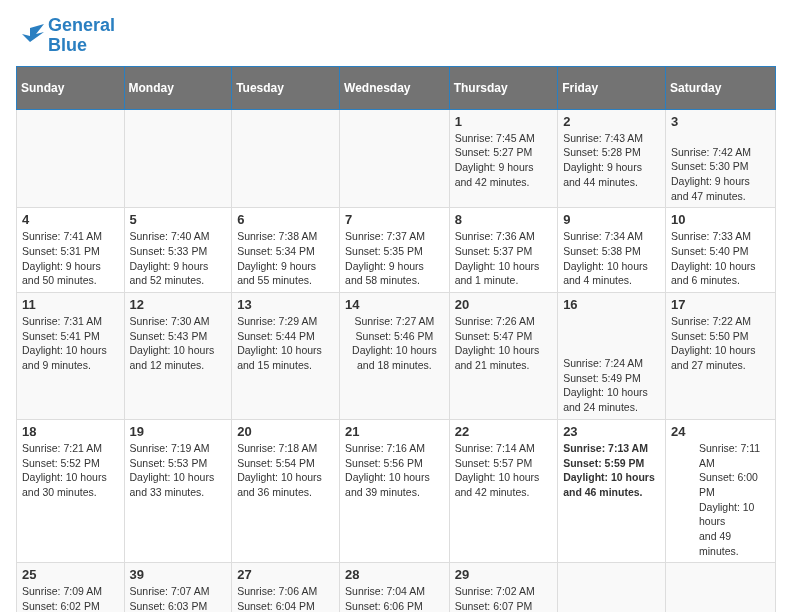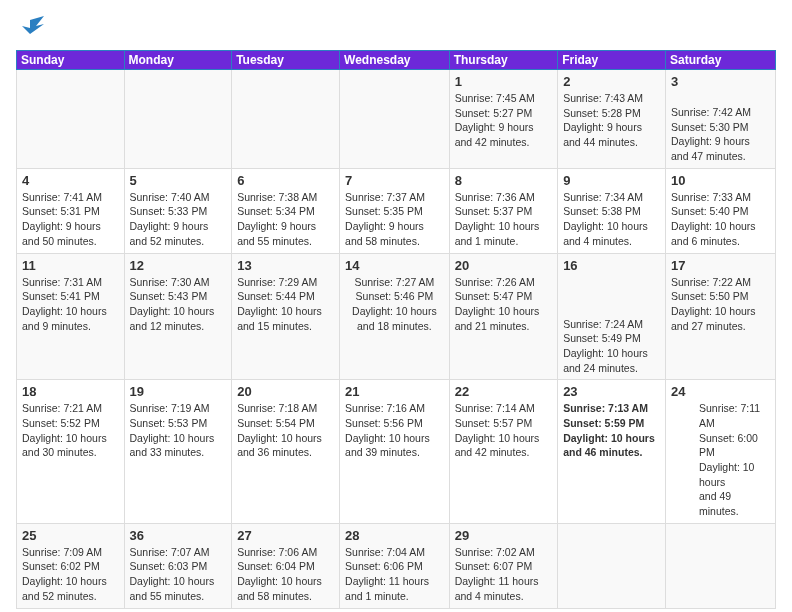--- a/index.html
+++ b/index.html
@@ -45,23 +45,23 @@
     .location-title {
       font-size: 16px;
       color: #555;
     }
     table {
       width: 100%;
       border-collapse: collapse;
       font-size: 11px;
     }
     thead tr th {
-      background-color: #6d28d9;
+      background-color: #737373;
       color: #fff;
-      padding: 2px 4px;
+      padding: 14px 4px;
       text-align: left;
       font-size: 12px;
       font-weight: bold;
       border: 1px solid #2a7fc1;
     }
     tbody tr td {
       border: 1px solid #ddd;
       vertical-align: top;
       padding: 4px 5px;
       width: 113px;
@@ -91,20 +91,24 @@
     }
   </style>
 </head>
 <body>
 
 <div class="header-area">
   <div class="logo">
     <svg class="logo-bird" viewBox="0 0 28 24" xmlns="http://www.w3.org/2000/svg">
       <polygon points="14,4 28,0 20,10 28,8 14,18 6,10 14,12" fill="#2a7fc1"></polygon>
     </svg>
+    <div class="logo-text">
+      <div><span>General</span></div>
+      <div><span style="color:#2a7fc1">Blue</span></div>
+    </div>
   </div>
   <div class="title-area">
     <div class="month-title"></div>
     <div class="location-title"></div>
   </div>
 </div>
 
 <table>
   <thead>
     <tr>
@@ -300,21 +304,21 @@
       </tr>
       <tr>
         <td>
           <span class="day-number">25</span>
           <div class="day-info" style="white-space: pre-line;">Sunrise: 7:09 AM
 Sunset: 6:02 PM
 Daylight: 10 hours
 and 52 minutes.</div>
         </td>
         <td>
-          <span class="day-number">36</span>
+          <span class="day-number">39</span>
           <div class="day-info" style="white-space: pre-line;">Sunrise: 7:07 AM
 Sunset: 6:03 PM
 Daylight: 10 hours
 and 55 minutes.</div>
         </td>
         <td>
           <span class="day-number">27</span>
           <div class="day-info" style="white-space: pre-line;">Sunrise: 7:06 AM
 Sunset: 6:04 PM
 Daylight: 10 hours

